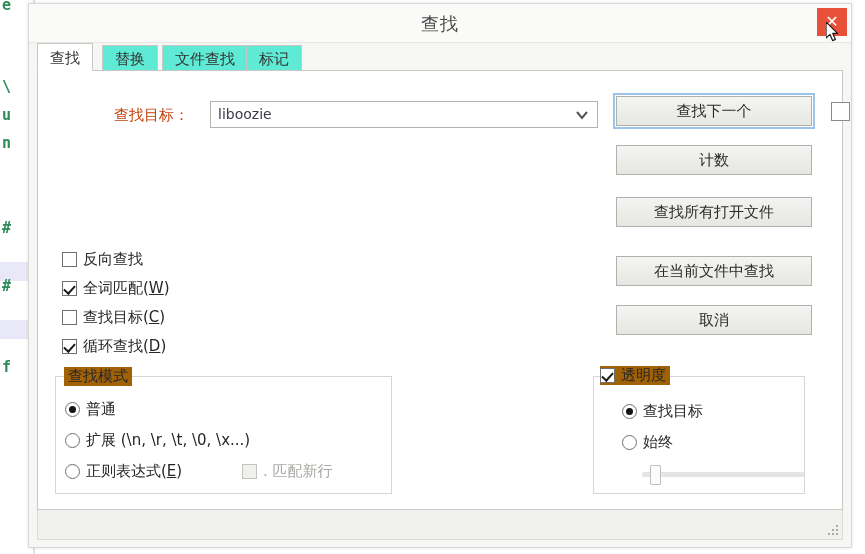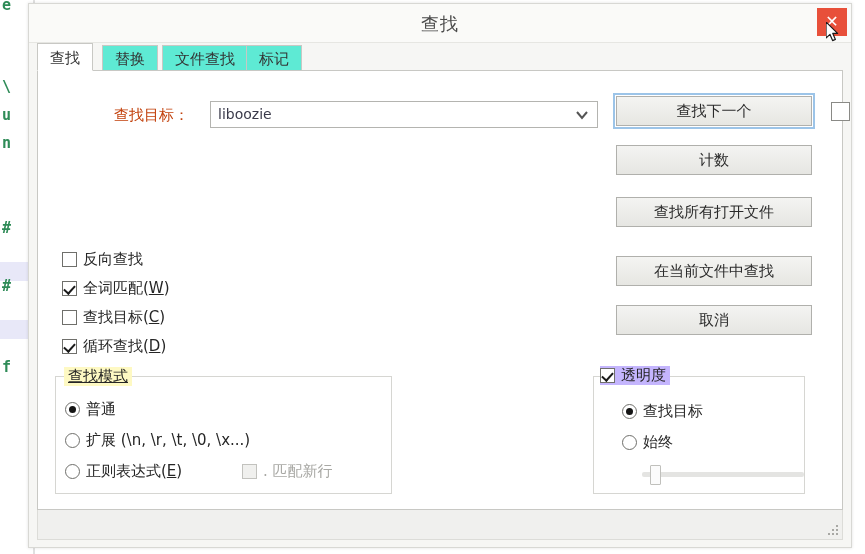--- a/index.html
+++ b/index.html
@@ -301,32 +301,31 @@
   
   .group {
     position: absolute;
     border: 1px solid #d6d6d2;
     box-sizing: border-box;
   }
   .group-title {
     position: absolute;
     top: -10px;
     left: 8px;
-    background: #fef9c3;
+    background: #a16207;
     padding: 0 4px;
     font-size: 15px;
     color: #262626;
     white-space: nowrap;
-    text-decoration: underline;
   }
   .group-title-cb {
     position: absolute;
     top: -11px;
     left: 6px;
-    background: #c4b5fd;
+    background: #a16207;
     padding: 0 4px 0 0;
     display: flex;
     align-items: center;
     cursor: pointer;
     white-space: nowrap;
   }
 
   
   .slider {
     position: absolute;

